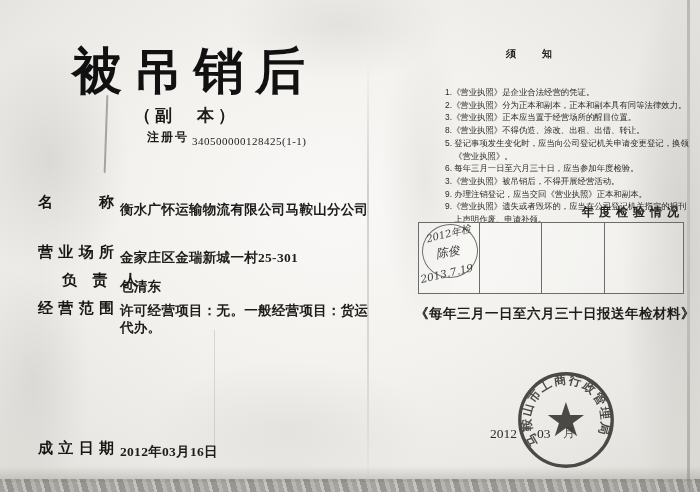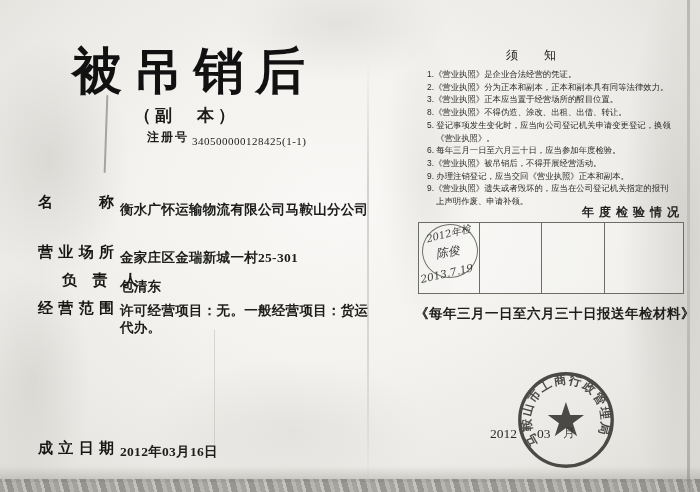--- a/index.html
+++ b/index.html
@@ -39,22 +39,22 @@
   .reg-label{position:absolute;left:147px;top:129px;font-size:12px;font-weight:bold;letter-spacing:2px;}
   .reg-number{position:absolute;left:192px;top:135px;font-size:11px;font-family:"Liberation Serif",serif;letter-spacing:.5px;}
 
   .flabel{position:absolute;left:38px;width:76px;font-size:15px;font-weight:bold;
     text-align:justify;text-align-last:justify;color:#161614;white-space:normal;}
   .fvalue{position:absolute;left:120px;font-size:13.5px;font-weight:bold;
     font-family:"Liberation Serif",serif;color:#1d1d1b;letter-spacing:.3px;}
   .fv-scope{width:252px;line-height:17px;}
 
   
-  .notice-title{position:absolute;left:506px;top:47px;font-size:12px;font-weight:normal;letter-spacing:26px;white-space:nowrap;color:#222;}
-  .notice-list{position:absolute;left:427px;top:68px;width:248px;margin:0;padding:0;list-style:none;
+  .notice-title{position:absolute;left:506px;top:47px;font-size:10px;font-weight:bold;letter-spacing:26px;white-space:nowrap;color:#222;}
+  .notice-list{position:absolute;left:427px;top:68px;width:248px;margin:18px;padding:0;list-style:none;
     font-size:8.4px;line-height:12.7px;color:#2a2a28;}
   .notice-list li{padding-left:9px;text-indent:-9px;}
   .insp-title{position:absolute;left:418px;top:204px;width:266px;text-align:right;
     font-size:12px;font-weight:bold;letter-spacing:5px;color:#222;}
   .insp-table{position:absolute;left:418px;top:222px;width:266px;height:72px;
     border:1px solid #6d6d68;display:flex;background:rgba(255,255,255,.25);box-sizing:border-box;}
   .insp-cell{height:100%;box-sizing:border-box;border-right:1px solid #6d6d68;position:relative;}
   .insp-cell:nth-child(1){width:61px;}
   .insp-cell:nth-child(2){width:63px;}
   .insp-cell:nth-child(3){width:63px;}

